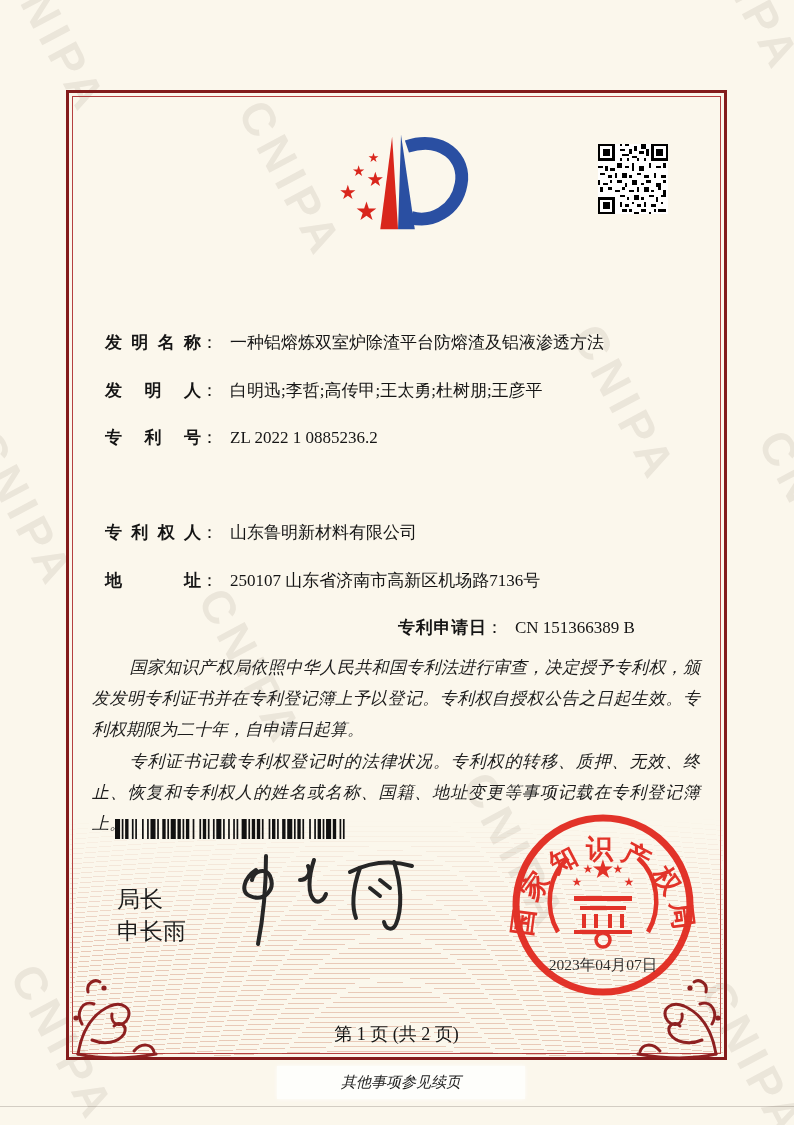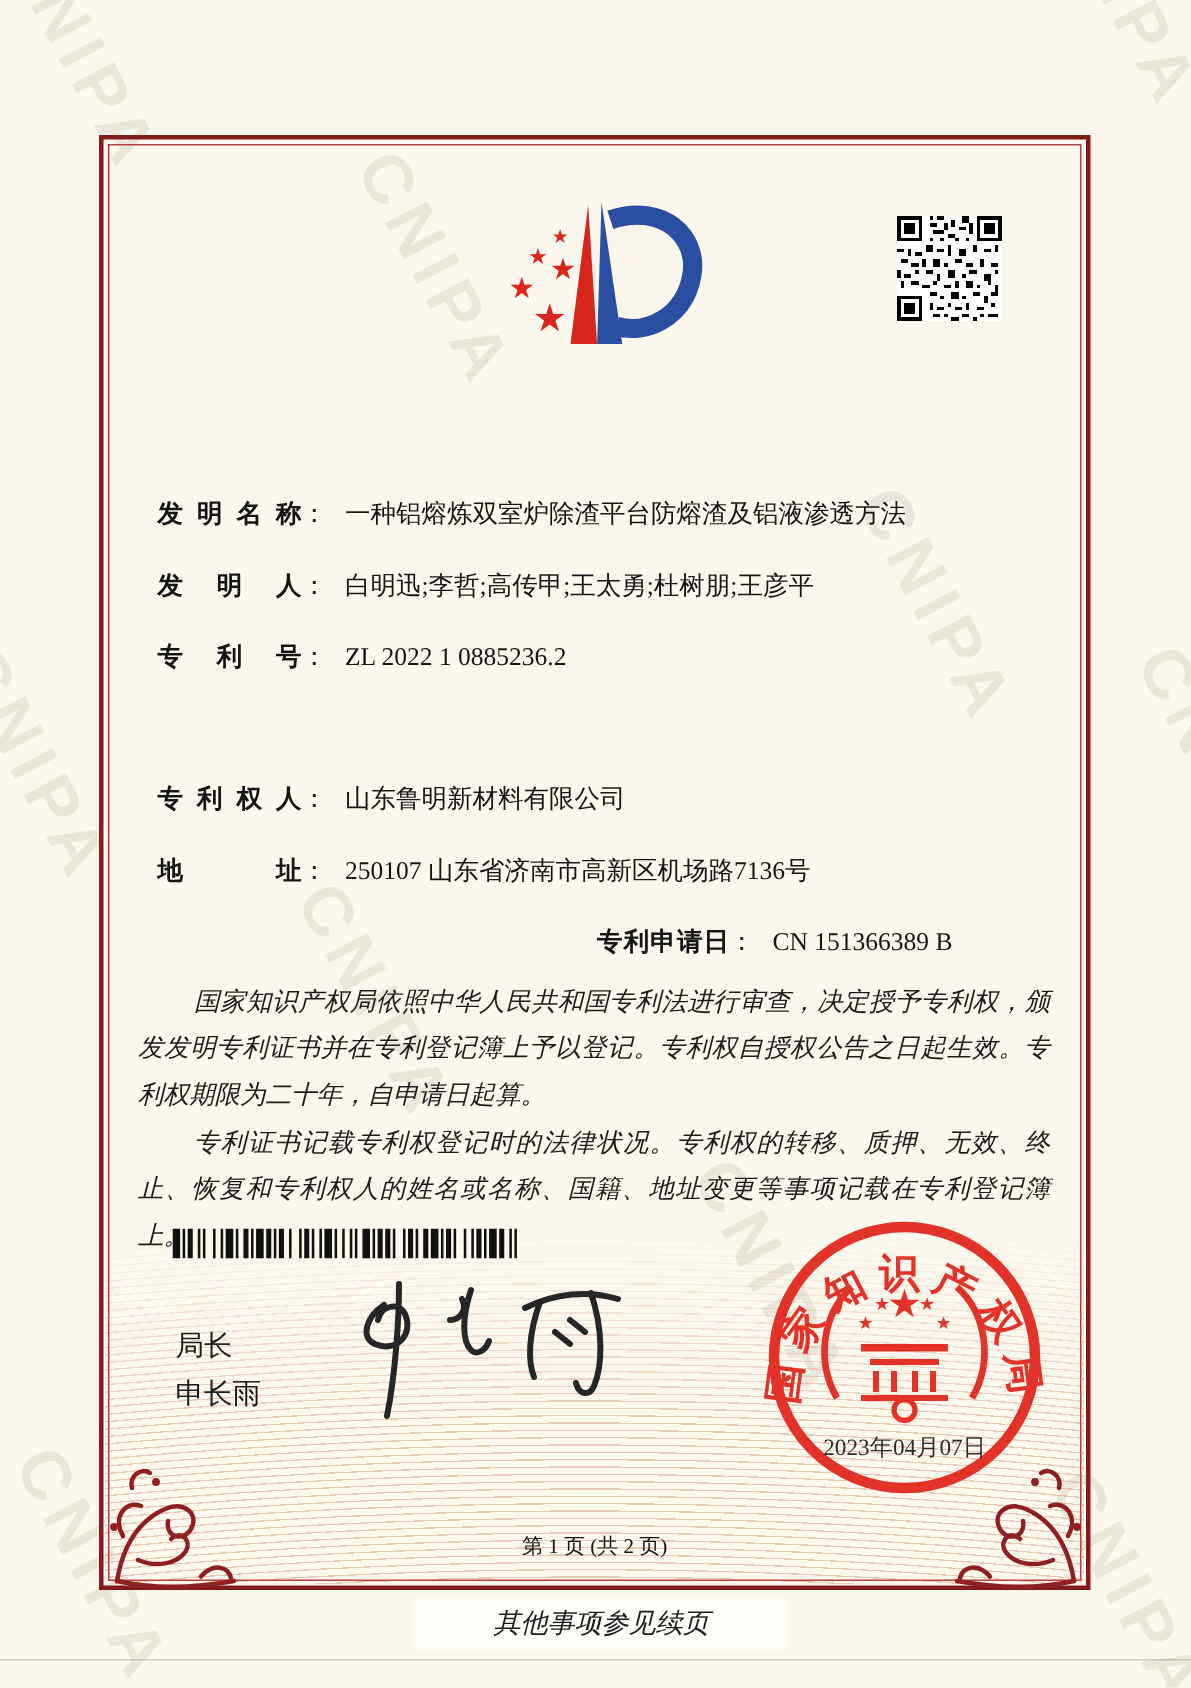--- a/index.html
+++ b/index.html
@@ -43,28 +43,28 @@
   .fcolon{display:inline-block;margin-right:12px;}
   .field2{position:absolute;left:398px;font-size:17px;white-space:nowrap;}
   .field2 .flabel{width:88px;}
 
   
   .para{position:absolute;left:92px;width:608px;font-size:17px;line-height:31px;
       font-style:italic;text-align:justify;text-indent:2.2em;color:#1c1c1c;}
 
   
   .barcode{position:absolute;left:115px;top:819px;width:233px;height:20px;}
-  .officer{position:absolute;left:117px;font-size:19px;
+  .officer{position:absolute;left:117px;font-size:23px;
       font-family:"Liberation Sans","DejaVu Sans",sans-serif;color:#1d1d1d;}
   .signature{position:absolute;left:222px;top:848px;width:200px;height:105px;}
   .seal{position:absolute;left:508px;top:810px;width:190px;height:190px;opacity:0.93;}
-  .page-num{position:absolute;left:66px;top:1022px;width:661px;text-align:center;font-size:14px;}
+  .page-num{position:absolute;left:66px;top:1022px;width:661px;text-align:center;font-size:18px;}
   .cont-strip{position:absolute;left:277px;top:1066px;width:248px;height:33px;
       background:#fefefb;box-shadow:0 0 4px rgba(255,255,255,0.9);}
-  .cont-strip span{display:block;line-height:33px;text-align:center;font-size:18px;
+  .cont-strip span{display:block;line-height:33px;text-align:center;font-size:15px;
       font-style:italic;color:#1c1c1c;}
   .scan-edge{position:absolute;left:0;top:1106px;width:794px;height:1px;
       background:rgba(90,80,70,0.25);}
 </style>
 </head>
 <body>
 
 <div id="page">
 
   <span class="wm" style="left:-30px;top:8px">CNIPA</span>

